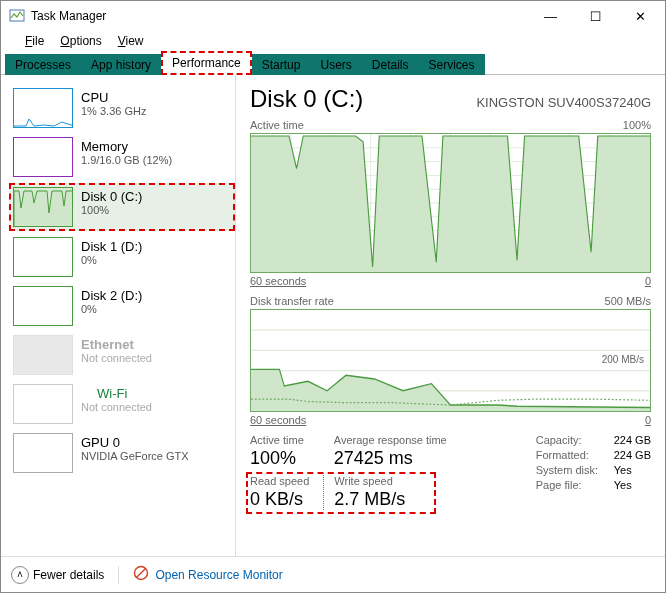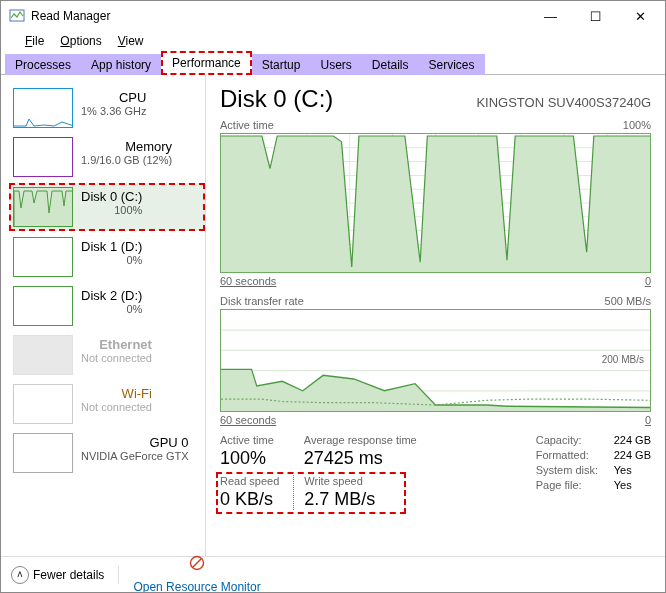--- a/index.html
+++ b/index.html
@@ -56,40 +56,39 @@
     position: relative;
   }
   .tab {
     padding: 3px 9px;
     border: 1px solid transparent;
     border-bottom: none;
     font-size: 12px;
     cursor: default;
     position: relative;
     top: 1px;
-    background: #c4b5fd;
+    background: #0f766e;
   }
   .tab.active {
     border-color: #bbb;
     background: #fff;
   }
   .highlight-red {
     border: 2px dashed #d00 !important;
   }
   
   .main {
     display: flex;
     height: calc(100% - 30px - 20px - 24px - 36px);
   }
   .sidebar {
-    width: 205px;
+    width: 235px;
     border-right: 1px solid #ddd;
     padding: 10px 0 0 8px;
     overflow: hidden;
-    text-align: right;
   }
   .side-item {
     display: flex;
     align-items: flex-start;
     padding: 3px 4px;
     gap: 8px;
     margin-bottom: 3px;
     cursor: default;
   }
   .side-item.selected {
@@ -190,34 +189,34 @@
     font-size: 12px;
   }
   .footer .circle {
     width: 18px; height: 18px;
     border: 1px solid #888;
     border-radius: 50%;
     display: flex; align-items: center; justify-content: center;
     margin-right: 4px;
     font-size: 10px;
   }
-  .footer .link { color: #0063b1; display: flex; align-items: center; gap: 6px; cursor: default; flex-direction: column; }
+  .footer .link { color: #0063b1; display: flex; align-items: center; gap: 6px; cursor: default; }
   .footer .sep { width: 1px; height: 18px; background: #ddd; }
 </style>
 </head>
 <body>
 
 <div class="titlebar">
   <span class="icon">
     <svg width="16" height="16" viewBox="0 0 16 16">
       <rect x="1" y="2" width="14" height="11" fill="none" stroke="#4a78b5" stroke-width="1"></rect>
       <polyline points="2,10 5,6 8,9 11,4 14,8" fill="none" stroke="#5ea33e" stroke-width="1.2"></polyline>
     </svg>
   </span>
-  <span class="title">Read Manager</span>
+  <span class="title">Task Manager</span>
   <div class="winbtns">
     <div class="winbtn">—</div>
     <div class="winbtn">☐</div>
     <div class="winbtn">✕</div>
   </div>
 </div>
 
 <div class="menubar">
   <span class="menuitem"><span class="underline">F</span><span>ile</span></span>
   <span class="menuitem"><span class="underline">O</span>ptions</span>
@@ -283,21 +282,21 @@
     <div class="side-item">
       <div class="thumb eth"></div>
       <div class="side-label">
         <span class="name" style="color:#aaa;font-weight:bold;">Ethernet</span>
         <span class="sub gray">Not connected</span>
       </div>
     </div>
     <div class="side-item">
       <div class="thumb wifi"></div>
       <div class="side-label">
-        <span class="name" style="color:#a16207;">Wi-Fi</span>
+        <span class="name" style="color:#15803d;margin-left:16px;">Wi-Fi</span>
         <span class="sub gray">Not connected</span>
       </div>
     </div>
     <div class="side-item">
       <div class="thumb"></div>
       <div class="side-label">
         <span class="name">GPU 0</span>
         <span class="sub">NVIDIA GeForce GTX</span>
       </div>
     </div>

